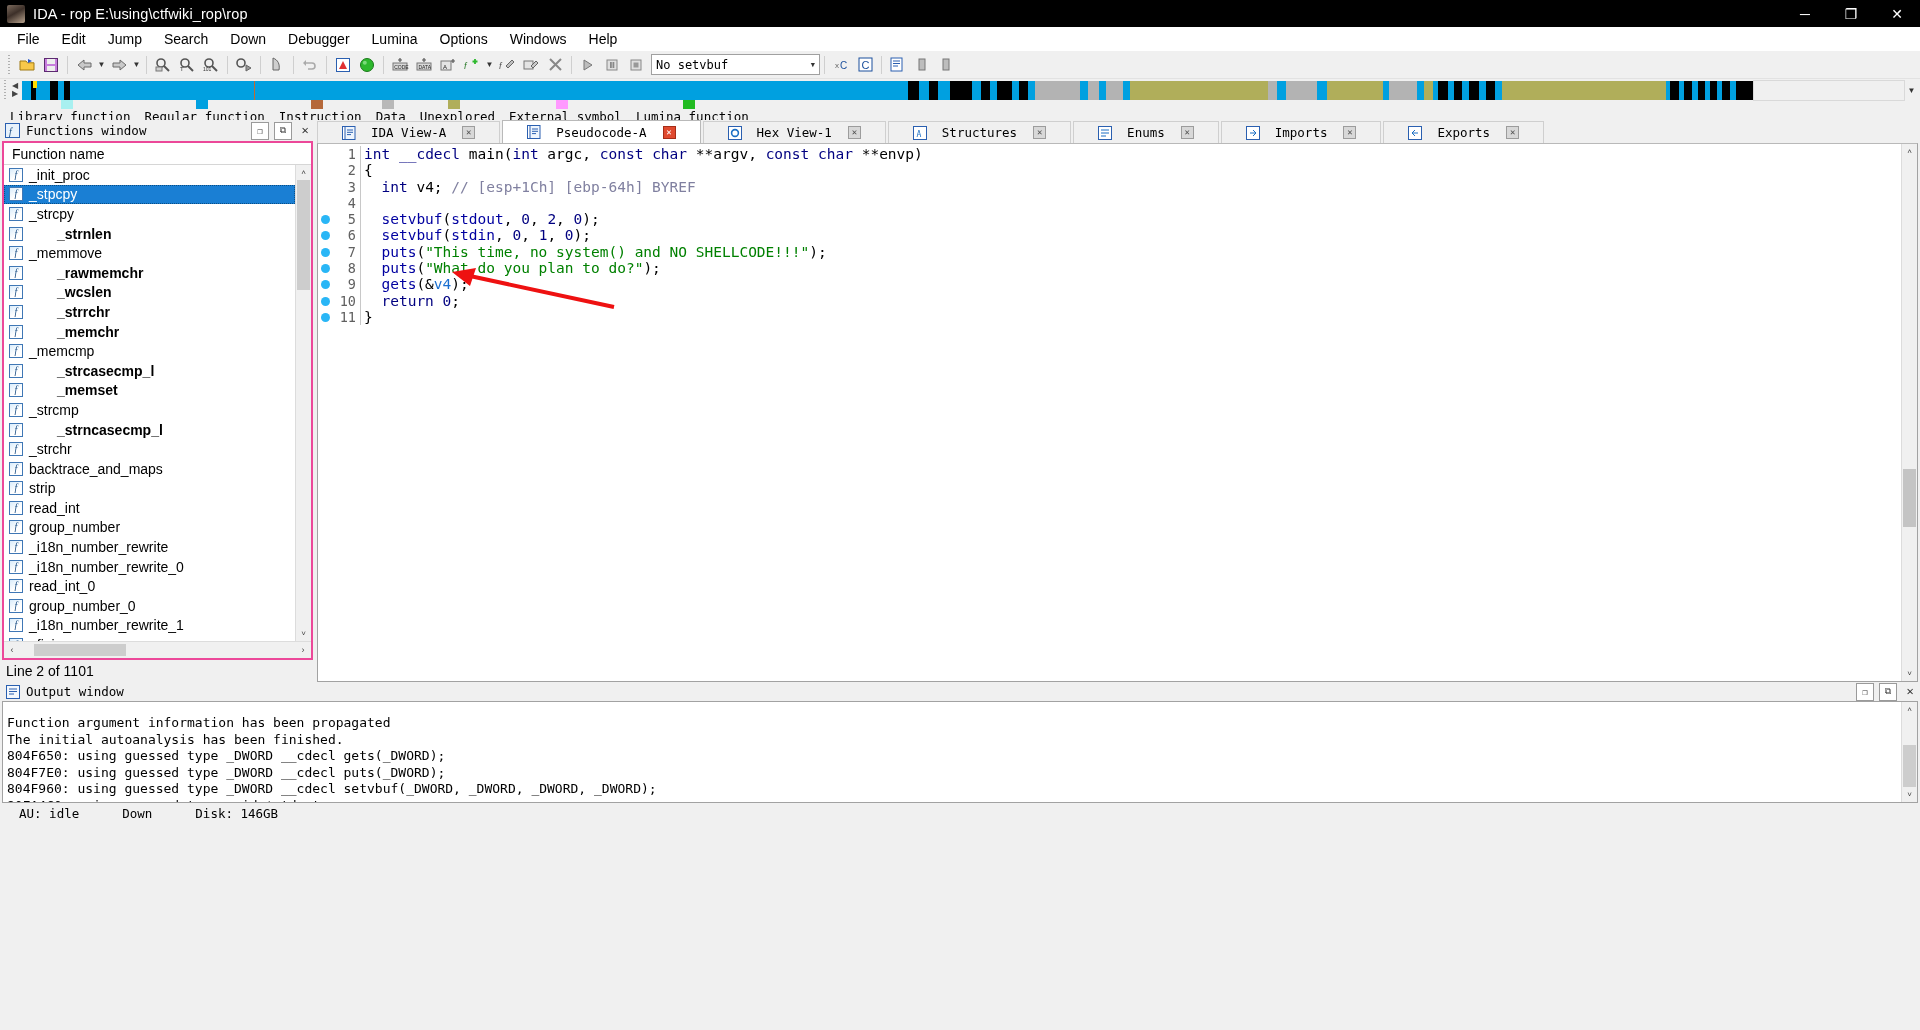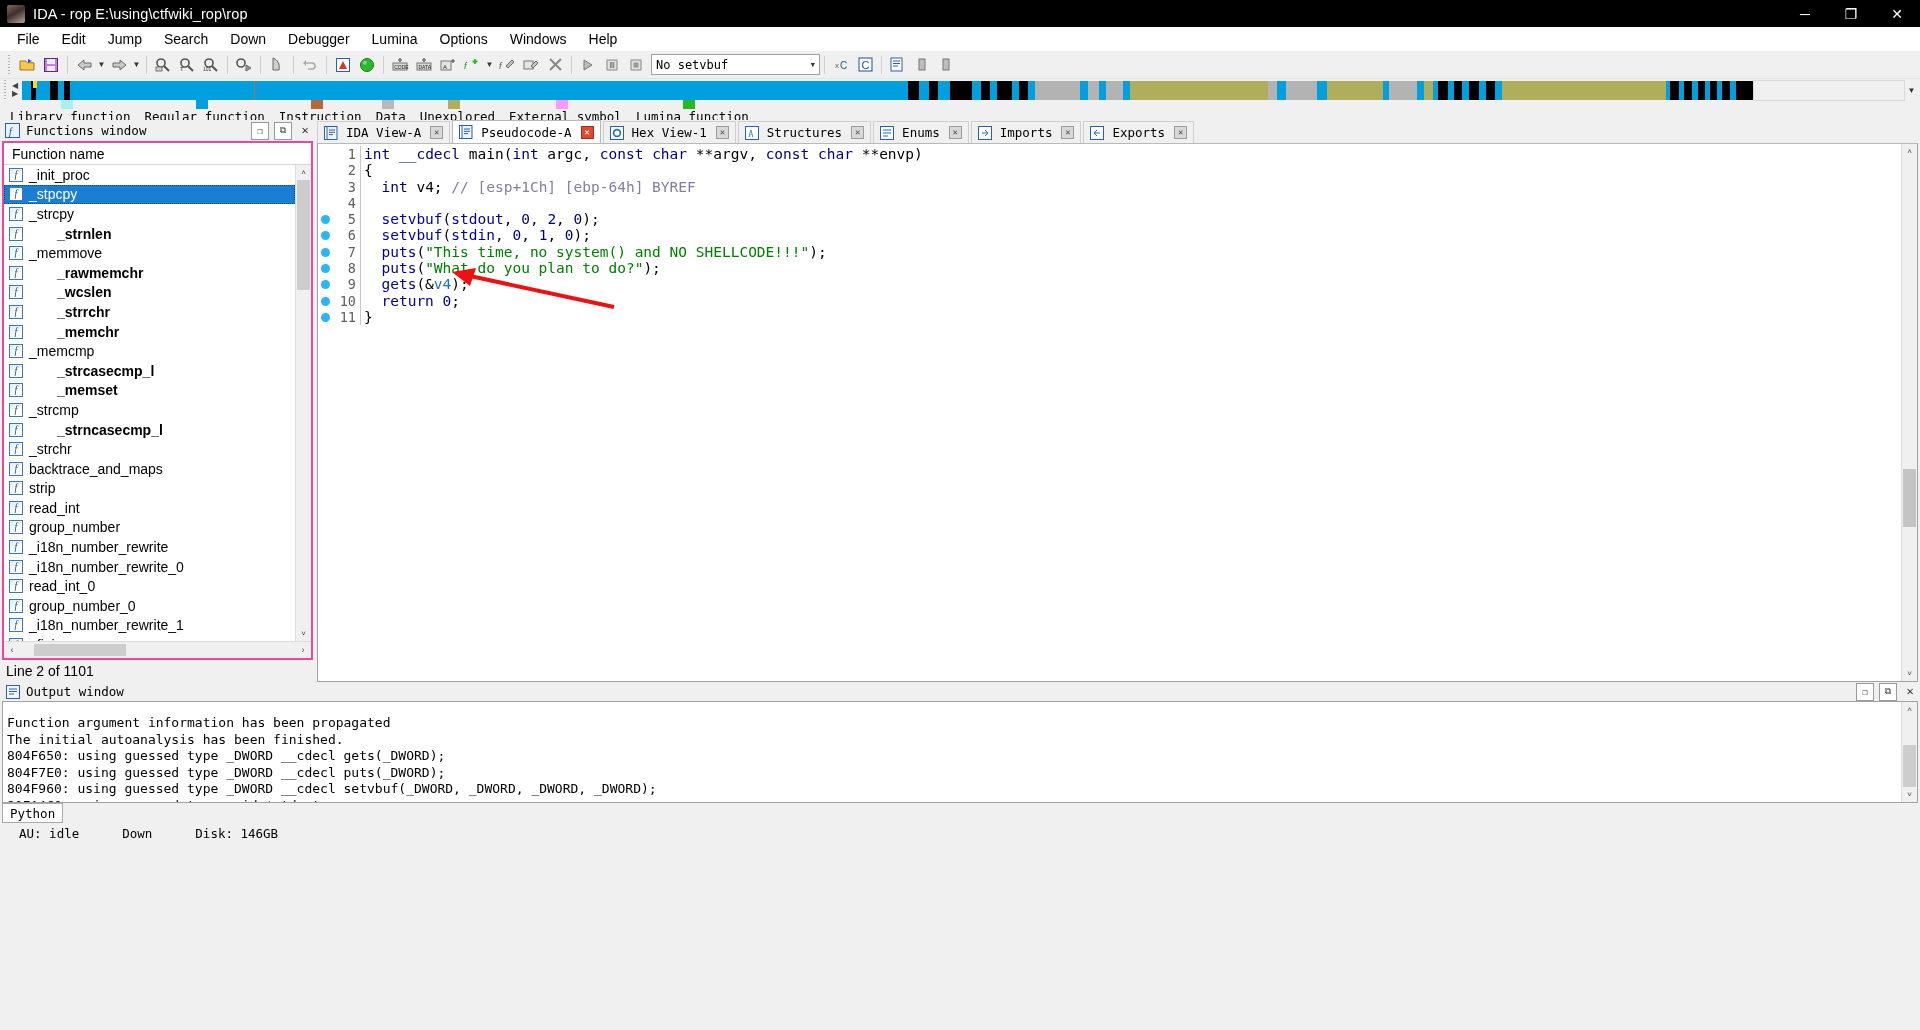--- a/index.html
+++ b/index.html
@@ -82,23 +82,23 @@
   .sbtrack{flex:1;background:#f0f0f0;position:relative;}
   .sbthumb{position:absolute;left:1px;right:1px;background:#cdcdcd;}
   .hsb{height:16px;border-top:1px solid #dcdcdc;display:flex;align-items:center;background:#f0f0f0;}
   .hsbb{width:16px;text-align:center;font-size:9px;color:#444;}
   .hsbtrack{flex:1;height:14px;position:relative;}
   .hsbthumb{position:absolute;top:1px;bottom:1px;background:#cdcdcd;}
   .fnstatus{height:22px;display:flex;align-items:center;padding-left:4px;font-size:14px;background:#f0f0f0;}
   
   .codewin{flex:1;display:flex;flex-direction:column;min-width:0;}
   .tabs{height:23px;display:flex;align-items:flex-end;background:#f0f0f0;}
-  .tab{height:21px;display:flex;align-items:center;padding:0 6px;margin-right:2px;
+  .tab{height:21px;display:flex;align-items:center;padding:0 24px;margin-right:2px;
      background:#f0f0f0;border:1px solid #cfcfcf;border-bottom:0;
-     font-family:"DejaVu Sans Mono",monospace;font-size:12.5px;min-width:0;}
+     font-family:"DejaVu Sans Mono",monospace;font-size:12.5px;min-width:0;gap:7px;}
   .tab.active{background:#fff;border-color:#b9b9b9;height:22px;}
   .tab .tico{width:14px;height:14px;margin-right:8px;flex:none;}
   .tab .tlabel{white-space:nowrap;}
   .tab .tclose{width:13px;height:13px;margin-left:9px;border:1px solid #9c9c9c;background:#d8d8d8;
      color:#555;font-size:9px;line-height:11px;text-align:center;flex:none;box-sizing:border-box;}
   .tab.active .tclose{background:#e04a2f;border-color:#a52d18;color:#fff;}
   .tabflex{flex:1;}
   .codebody{flex:1;border:1px solid #a2a2a2;border-top:1px solid #b9b9b9;background:#fff;display:flex;min-height:0;}
   .codemain{flex:1;display:flex;flex-direction:column;min-width:0;}
   .codescroll{flex:1;display:flex;min-height:0;overflow:hidden;}
@@ -675,22 +675,19 @@
 804F960: using guessed type _DWORD __cdecl setvbuf(_DWORD, _DWORD, _DWORD, _DWORD);
 80EA4C0: using guessed type void *stdout;</div>
     <div class="vsb">
       <div class="sbbtn">˄</div>
       <div class="sbtrack">
         <div class="sbthumb" style="bottom:0;height:42px;"></div>
       </div>
       <div class="sbbtn">˅</div>
     </div>
   </div>
-  <div class="pybar">
-    <div class="pytab">Python</div>
-  </div>
 </div>
 
 <div class="statusbar">
   <div class="sc">AU: idle</div>
   <div class="sc">Down</div>
   <div class="sc">Disk: 146GB</div>
 </div>
 
 </body></html>

